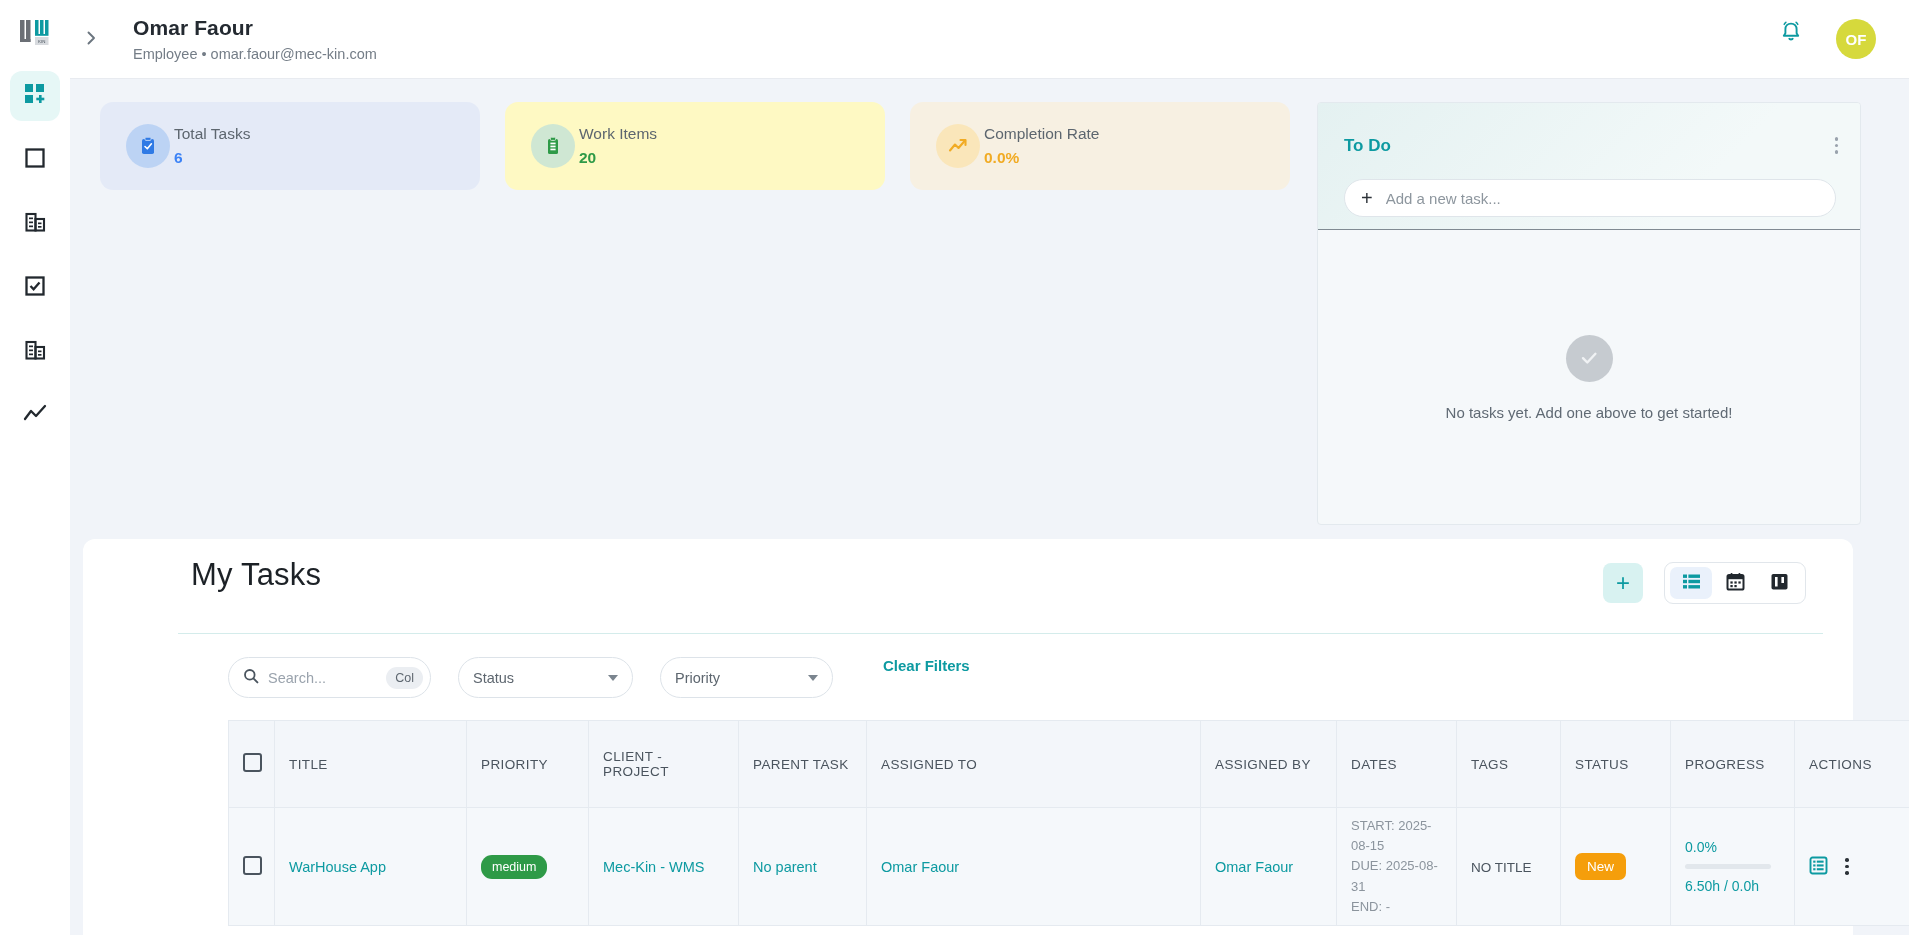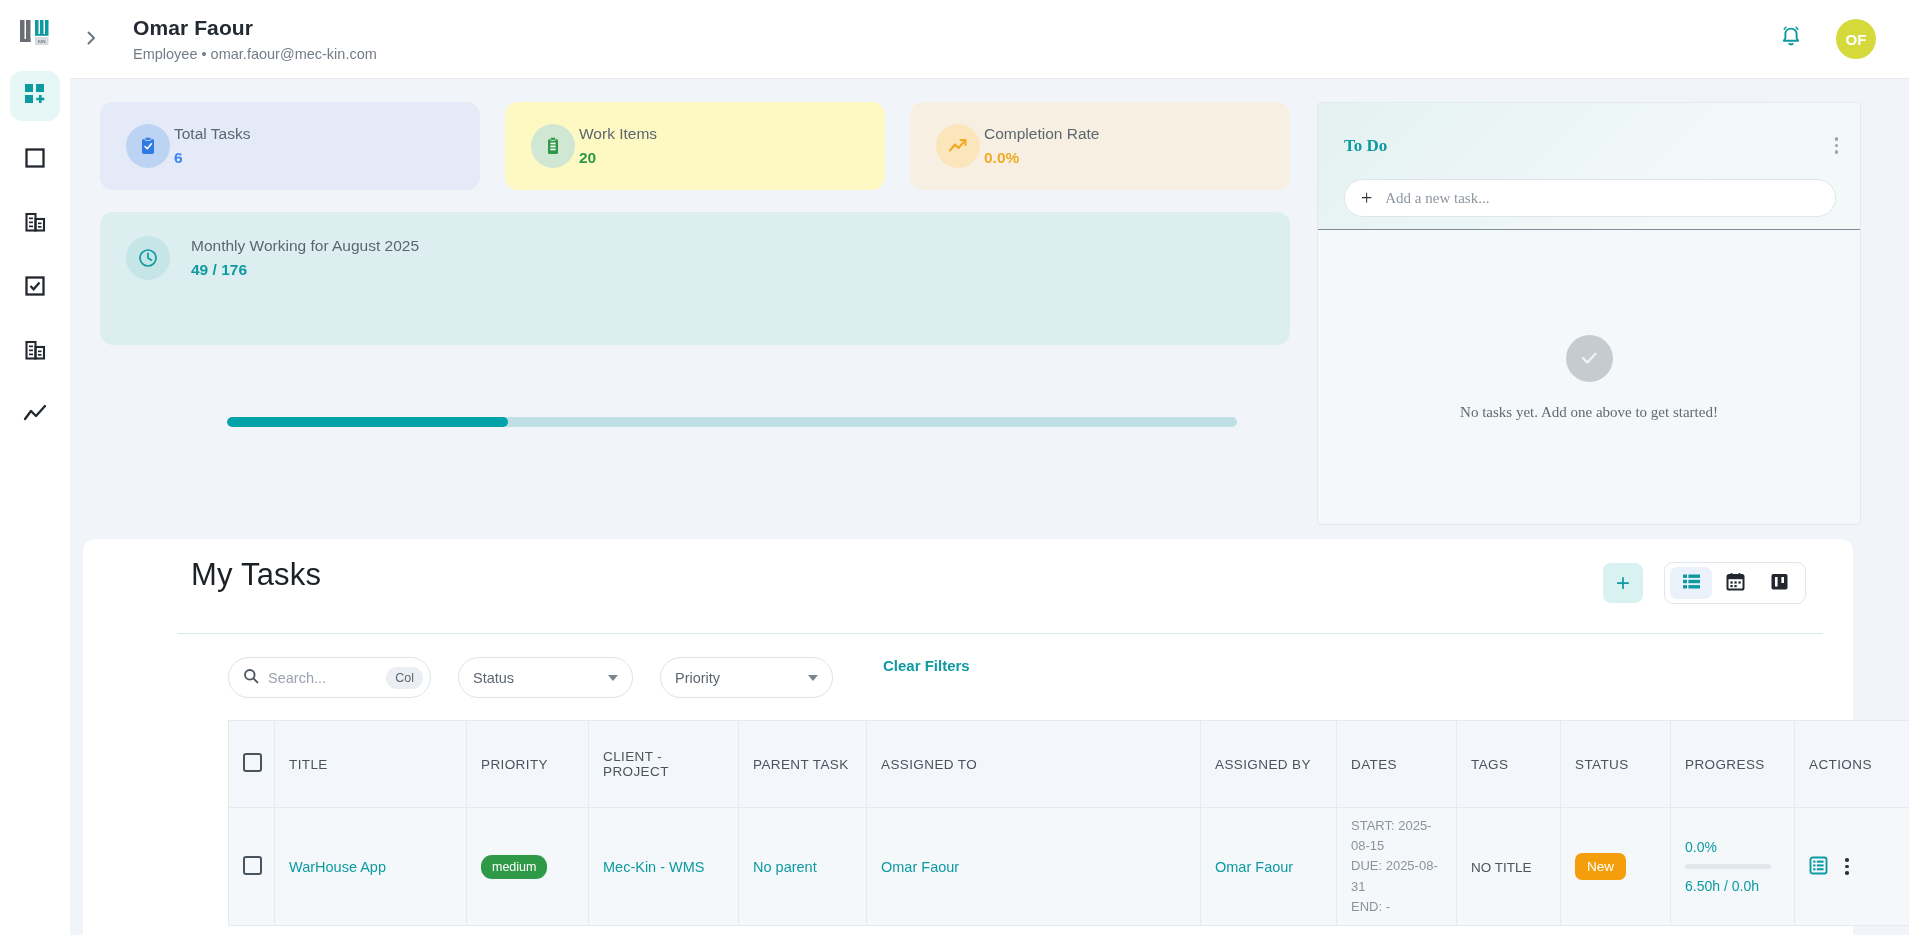--- a/index.html
+++ b/index.html
@@ -34,21 +34,21 @@
     display: flex; align-items: center;
   }
   #collapse-btn {
     width: 40px; height: 40px; margin-left: 1px;
     display: flex; align-items: center; justify-content: center;
     color: #9aa3ad; font-size: 21px; cursor: pointer;
   }
   #header-titles { margin-left: 22px; }
   #user-name { font-size: 21px; font-weight: bold; color: #242a31; letter-spacing: .1px; }
   #user-sub { font-size: 14.5px; color: #747d87; margin-top: 6px; }
-  #header-right { margin-left: auto; display: flex; align-items: center; gap: 32px; margin-right: 33px; }
+  #header-right { margin-left: auto; display: flex; gap: 32px; margin-right: 33px; }
   #avatar {
     width: 40px; height: 40px; border-radius: 50%; background: #d6d93c;
     color: #fff; font-size: 15px; font-weight: bold;
     display: flex; align-items: center; justify-content: center;
   }
 
   
   #main { position: absolute; left: 70px; top: 79px; width: 1839px; height: 856px; }
 
   
@@ -79,21 +79,21 @@
   #monthly-text { margin-left: 21px; }
   #monthly-label { font-size: 15.5px; color: #5d666f; }
   #monthly-value { font-size: 15.5px; font-weight: bold; color: #0d9aa1; margin-top: 6px; }
   #monthly-bar { position: absolute; left: 127px; top: 205px; width: 1010px; height: 10px;
     background: #bedfe3; border-radius: 6px; overflow: hidden; }
   #monthly-bar-fill { height: 100%; width: 27.8%; background: #02a2a9; border-radius: 6px; }
 
   
   #todo {
     position: absolute; left: 1247px; top: 23px; width: 544px; height: 423px;
-    background: #f5f8fa; border: 1px solid #e3e9ee; border-radius: 4px; overflow: hidden; font-family: Liberation Serif, serif;
+    background: #f5f8fa; border: 1px solid #e3e9ee; border-radius: 4px; overflow: hidden;
   }
   #todo-head { height: 127px; background: linear-gradient(135deg,#e4f1f1 0%,#f3f9f9 70%);
     border-bottom: 1px solid #808a92; position: relative; }
   #todo-title { position: absolute; left: 26px; top: 33px; font-size: 17px;
     font-weight: bold; color: #0d9aa1; }
   #todo-menu { position: absolute; right: 22px; top: 34px; cursor: pointer;
     display: flex; flex-direction: column; gap: 3px; align-items: center; }
   #todo-menu i { width: 3.5px; height: 3.5px; border-radius: 50%; background: #9aa3ad; display:block; }
   #todo-input-wrap { position: absolute; left: 26px; top: 76px; width: 492px; height: 38px;
     background: #fff; border: 1px solid #dfe5ea; border-radius: 22px;
@@ -343,37 +343,20 @@
           <path d="M13.5 5 L18.5 5 L18.5 10" fill="none" stroke="#f1ab24" stroke-width="2.1" stroke-linecap="round" stroke-linejoin="round"></path>
         </svg>
       </div>
       <div class="stat-text">
         <div class="stat-label">Completion Rate</div>
         <div class="stat-value amber">0.0%</div>
       </div>
     </div>
   </div>
 
-  <div id="monthly">
-    <div id="monthly-top">
-      <div id="monthly-ico">
-        <svg width="22" height="22" viewBox="0 0 22 22">
-          <circle cx="11" cy="11" r="8" fill="none" stroke="#0d9aa1" stroke-width="1.7"></circle>
-          <path d="M11 6.3 L11 11 L14.4 13.2" fill="none" stroke="#0d9aa1" stroke-width="1.7" stroke-linecap="round"></path>
-        </svg>
-      </div>
-      <div id="monthly-text">
-        <div id="monthly-label">Monthly Working for August 2025</div>
-        <div id="monthly-value">49 / 176</div>
-      </div>
-    </div>
-    <div id="monthly-bar">
-      <div id="monthly-bar-fill" style="width: 27.8%;"></div>
-    </div>
-  </div>
 
   <div id="todo">
     <div id="todo-head">
       <div id="todo-title">To Do</div>
       <div id="todo-menu">
           <i></i>
           <i></i>
           <i></i>
         </div>
       <div id="todo-input-wrap">

